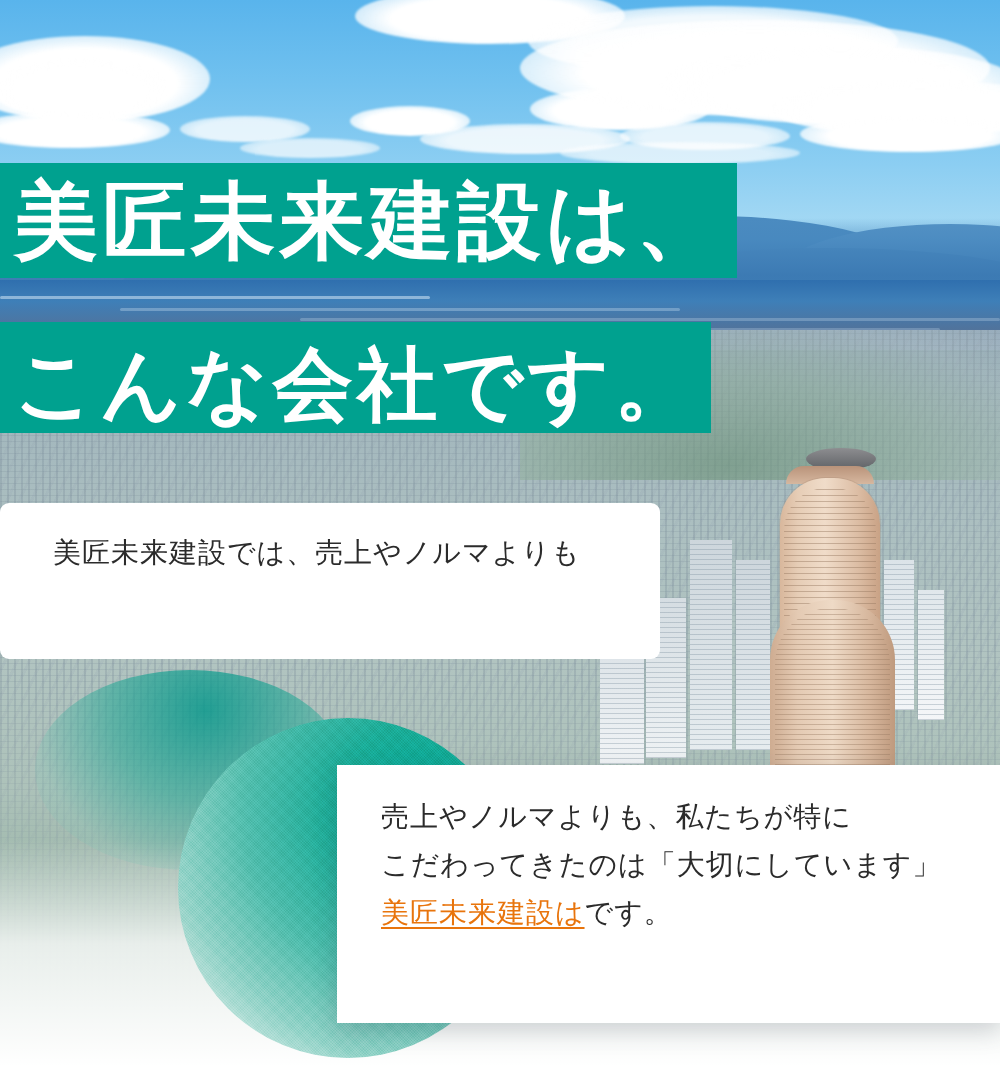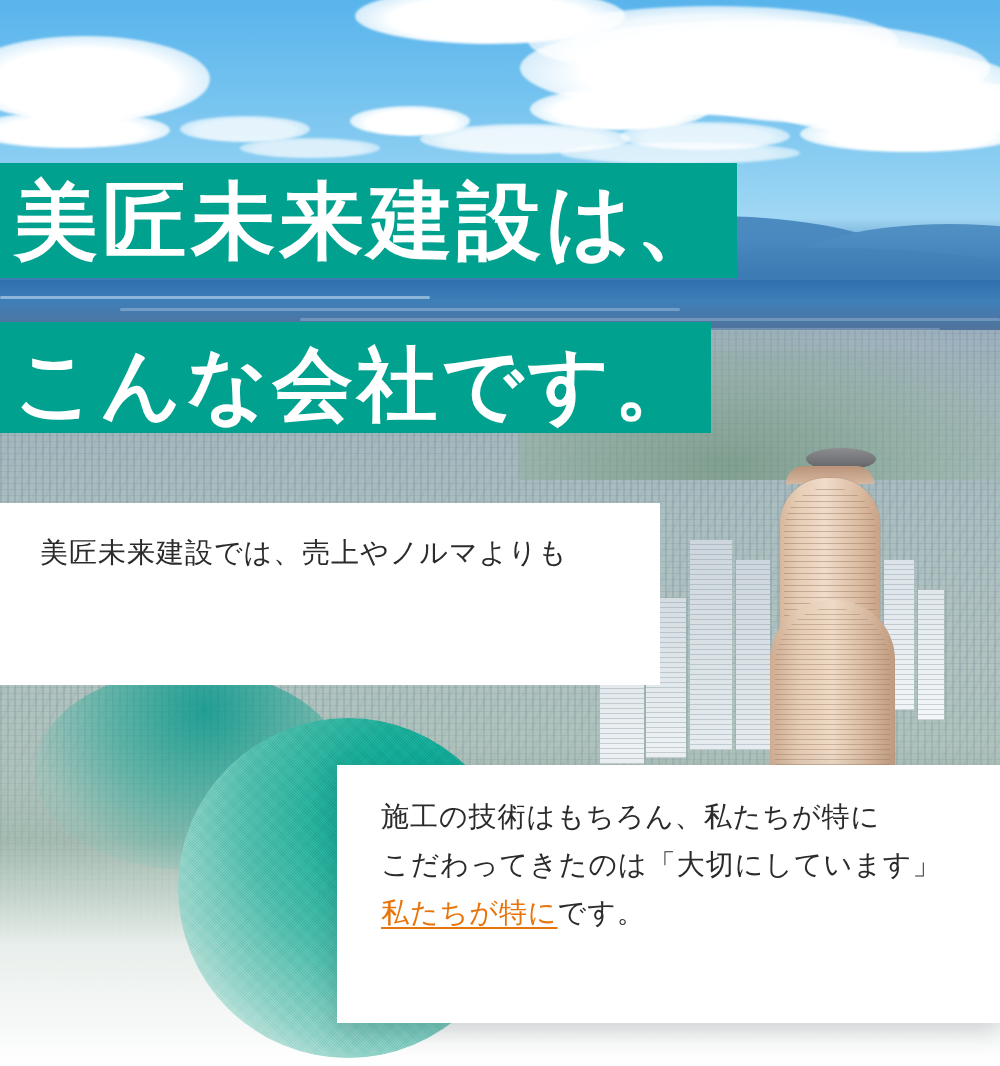--- a/index.html
+++ b/index.html
@@ -210,22 +210,23 @@
     left:0; top:322px; height:111px; padding:14px 12px 0 14px;
     font-size:80px; line-height:1;
   }
 
   
   .card{
     position:absolute;
     background:#ffffff;
   }
   .card-1{
-    left:0; top:503px; width:660px; height:182px;
-    padding:26px 24px 0 40px;
+    left:0; top:503px; width:660px; height:156px;
+    padding:26px 24px 0 53px;
+    border-radius:9px;
   }
   .card-2{
     left:337px; top:765px; width:663px; height:258px;
     padding:28px 24px 0 44px;
     box-shadow:0 8px 22px rgba(60,70,80,.22);
   }
   .card p{
     color:#2b2b2b;
     font-size:28px;
     line-height:1.72;
@@ -324,18 +325,18 @@
 
   <div class="banner banner-1">美匠未来建設は、</div>
 
   <div class="banner banner-2">こんな会社です。</div>
 
   <div class="card card-1">
     <p>美匠未来建設では、売上やノルマよりも</p>
   </div>
 
   <div class="card card-2">
-    <p>施工の技術はもちろん、私たちが特に</p>
+    <p>売上やノルマよりも、私たちが特に</p>
     <p>こだわってきたのは「大切にしています」</p>
-    <p><a class="link-orange">私たちが特に</a><span>です。</span></p>
+    <p><a class="link-orange">美匠未来建設は</a><span>です。</span></p>
   </div>
 
 </div>
 
 </body></html>

